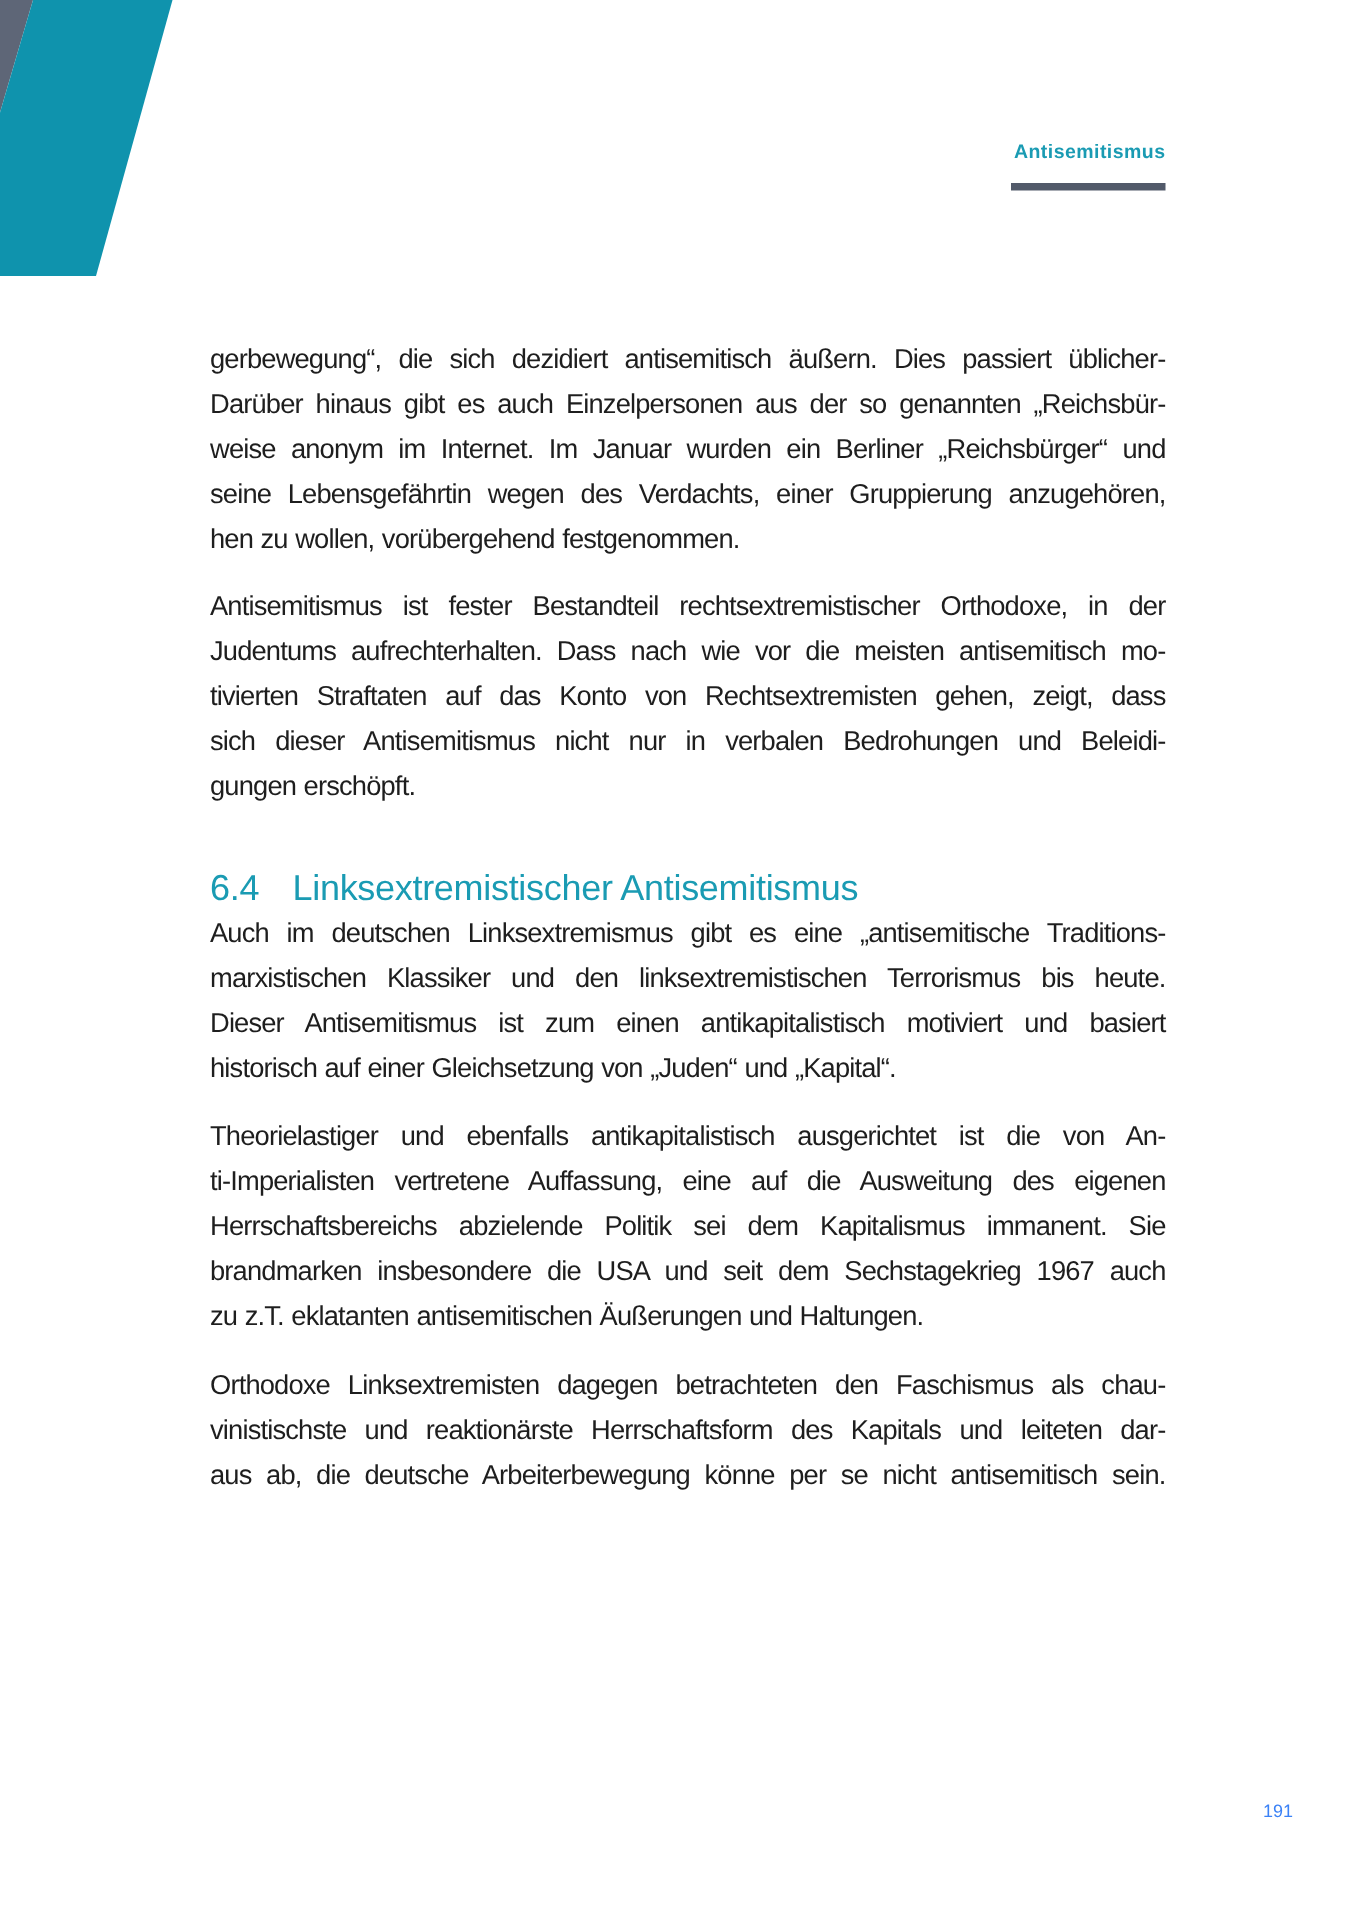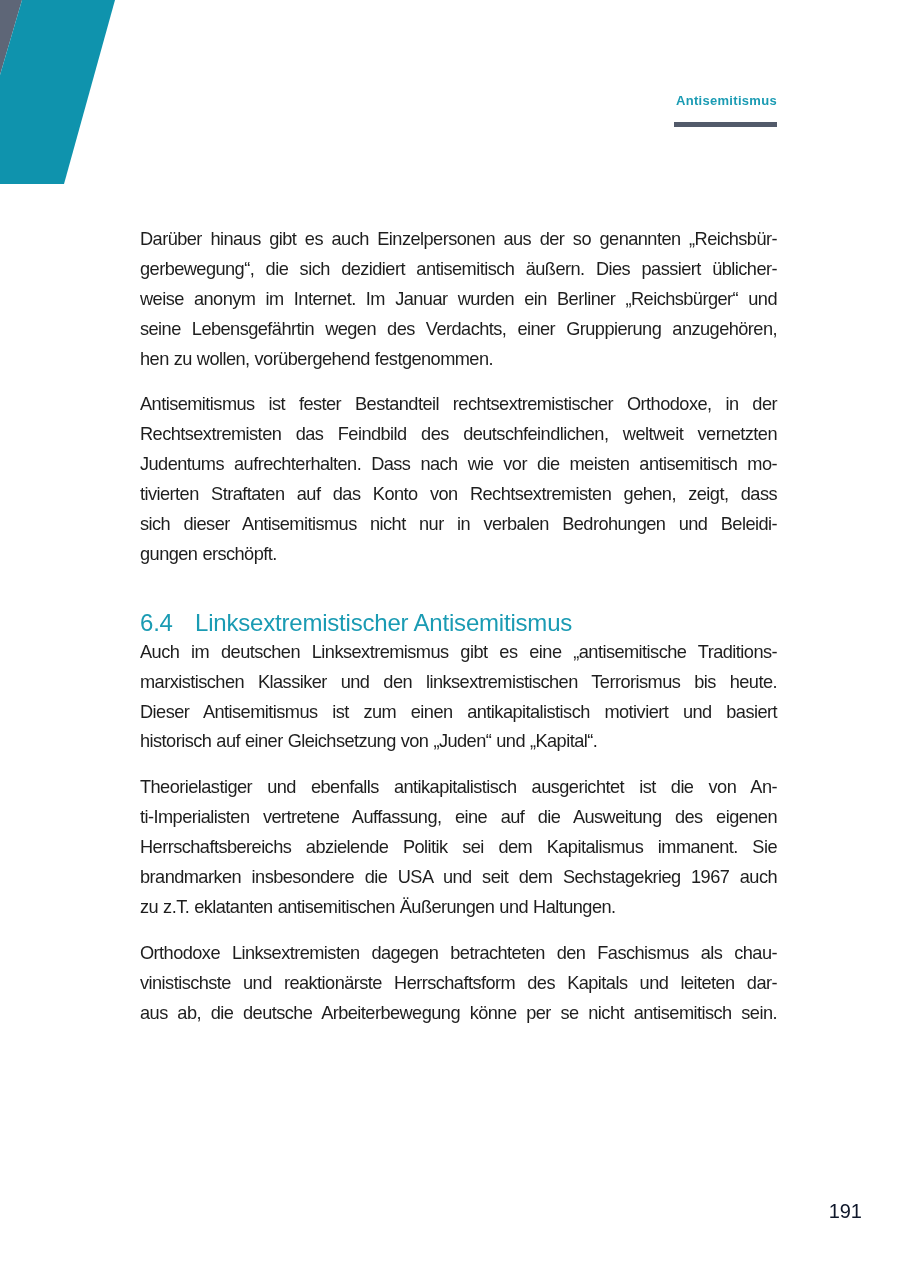--- a/index.html
+++ b/index.html
@@ -78,50 +78,49 @@
       display: inline-block;
       width: 55px;
     }
     .para.after-heading {
       margin-top: 0;
     }
     .page-number {
       position: absolute;
       right: 38px;
       top: 1200px;
-      font-size: 20px;
-      color: #0f172a;
+      font-size: 12px;
+      color: #3b82f6;
     }
   </style>
 </head>
 <body>
 
 <svg class="corner-deco" viewBox="0 0 120 185" xmlns="http://www.w3.org/2000/svg">
   <polygon points="0,0 22,0 0,75" fill="#5e6677"></polygon>
   <polygon points="22,0 115,0 64,184 0,184 0,75" fill="#0f93ad"></polygon>
 </svg>
 
 <div class="running-header">
   <div class="title">Antisemitismus</div>
   <div class="rule"></div>
 </div>
 
 <div class="content">
 
   <div class="para">
+    <span class="line">gerbewegung“, die sich dezidiert antisemitisch äußern. Dies passiert üblicher-</span>
     <span class="line">Darüber hinaus gibt es auch Einzelpersonen aus der so genannten „Reichsbür-</span>
-    <span class="line">gerbewegung“, die sich dezidiert antisemitisch äußern. Dies passiert üblicher-</span>
     <span class="line">weise anonym im Internet. Im Januar wurden ein Berliner „Reichsbürger“ und</span>
     <span class="line">seine Lebensgefährtin wegen des Verdachts, einer Gruppierung anzugehören,</span>
     <span class="line last">hen zu wollen, vorübergehend festgenommen.</span>
   </div>
 
   <div class="para">
     <span class="line">Antisemitismus ist fester Bestandteil rechtsextremistischer Orthodoxe, in der</span>
-    <span class="line">Rechtsextremisten das Feindbild des deutschfeindlichen, weltweit vernetzten</span>
     <span class="line">Judentums aufrechterhalten. Dass nach wie vor die meisten antisemitisch mo-</span>
     <span class="line">tivierten Straftaten auf das Konto von Rechtsextremisten gehen, zeigt, dass</span>
     <span class="line">sich dieser Antisemitismus nicht nur in verbalen Bedrohungen und Beleidi-</span>
     <span class="line last">gungen erschöpft.</span>
   </div>
 
   <h2 class="section-heading">
     <span class="num">6.4</span><span>Linksextremistischer Antisemitismus</span>
   </h2>
 

